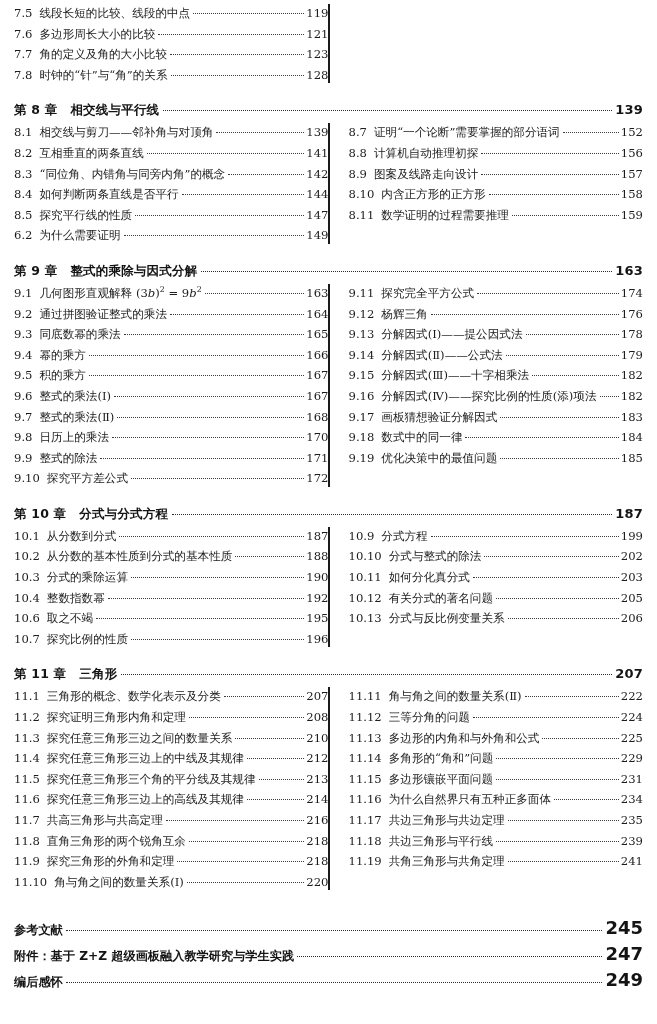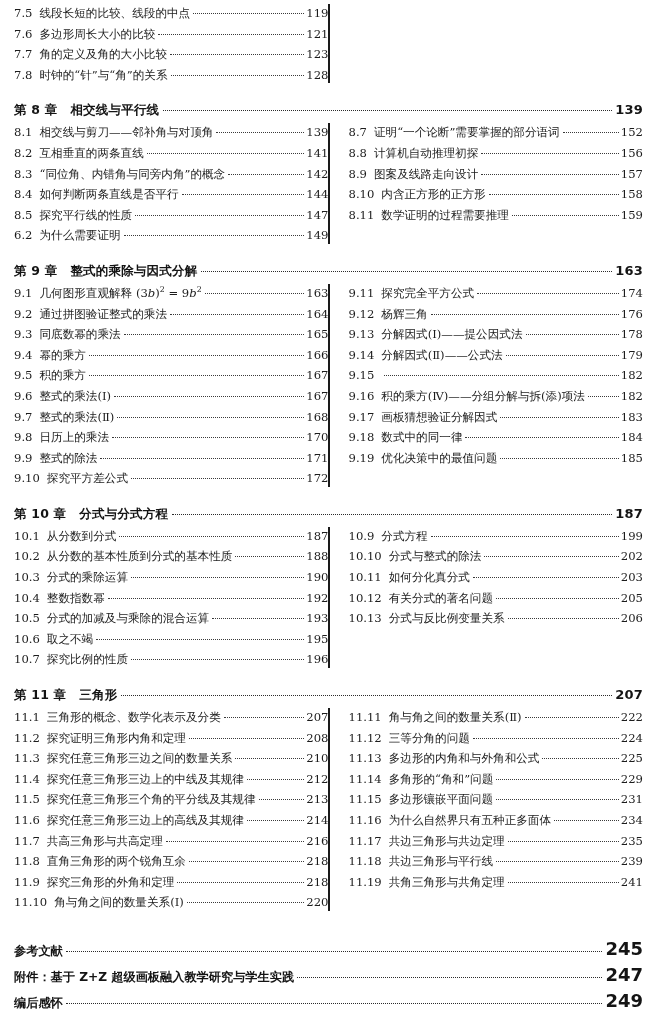--- a/index.html
+++ b/index.html
@@ -353,26 +353,27 @@
               <span class="pg">178</span>
             </div>
             <div class="entry">
               <span class="num">9.14</span>
               <span class="title">分解因式(Ⅱ)——公式法</span>
               <span class="leader"></span>
               <span class="pg">179</span>
             </div>
             <div class="entry">
               <span class="num">9.15</span>
+              <span class="title">分解因式(Ⅲ)——十字相乘法</span>
               <span class="leader"></span>
               <span class="pg">182</span>
             </div>
             <div class="entry">
               <span class="num">9.16</span>
-              <span class="title">积的乘方(Ⅳ)——分组分解与拆(添)项法</span>
+              <span class="title">分解因式(Ⅳ)——探究比例的性质(添)项法</span>
               <span class="leader"></span>
               <span class="pg">182</span>
             </div>
             <div class="entry">
               <span class="num">9.17</span>
               <span class="title">画板猜想验证分解因式</span>
               <span class="leader"></span>
               <span class="pg">183</span>
             </div>
             <div class="entry">
@@ -417,26 +418,20 @@
               <span class="num">10.3</span>
               <span class="title">分式的乘除运算</span>
               <span class="leader"></span>
               <span class="pg">190</span>
             </div>
             <div class="entry">
               <span class="num">10.4</span>
               <span class="title">整数指数幂</span>
               <span class="leader"></span>
               <span class="pg">192</span>
-            </div>
-            <div class="entry">
-              <span class="num">10.5</span>
-              <span class="title">分式的加减及与乘除的混合运算</span>
-              <span class="leader"></span>
-              <span class="pg">193</span>
             </div>
             <div class="entry">
               <span class="num">10.6</span>
               <span class="title">取之不竭</span>
               <span class="leader"></span>
               <span class="pg">195</span>
             </div>
             <div class="entry">
               <span class="num">10.7</span>
               <span class="title">探究比例的性质</span>

